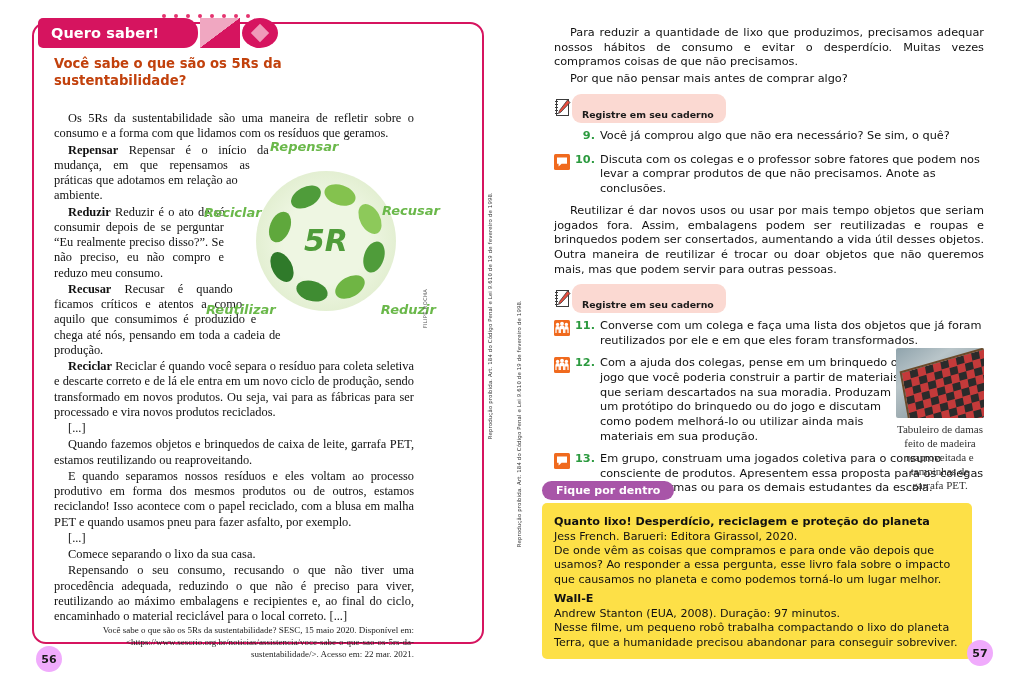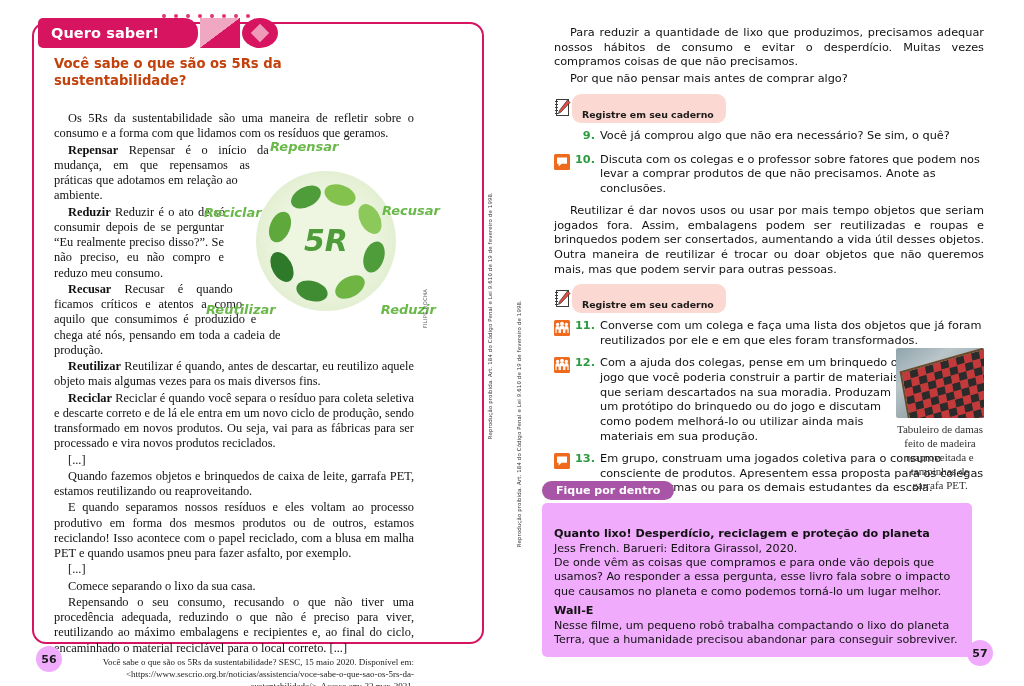--- a/index.html
+++ b/index.html
@@ -175,22 +175,22 @@
     line-height:1.28; color:#333; text-align:center; margin-top:4px;
   }
 
   .fpd-wrap{ position:absolute; left:30px; top:480px; width:430px; }
   .fpd-tab{
     display:inline-block; background:#a855a8; color:#fff;
     font-family:"DejaVu Sans", sans-serif; font-weight:bold; font-size:11px;
     padding:3px 14px; border-radius:11px;
   }
   .fpd-body{
-    background:#f0abfc; border-radius:5px;
-    padding:24px 12px 9px 12px; margin-top:3px;
+    background:#fde047; border-radius:5px;
+    padding:12px 12px 9px 12px; margin-top:3px;
   }
   .fpd-title{
     font-family:"DejaVu Sans", sans-serif; font-weight:bold;
     font-size:11.2px; color:#111; line-height:1.3;
   }
   .fpd-line{
     font-family:"DejaVu Sans", sans-serif; font-size:11.1px;
     color:#111; line-height:1.3;
   }
   .fpd-desc{
@@ -267,21 +267,20 @@
       <span class="r-label" style="right:-26px; top:58px;">Recusar</span>
       <span class="r-label" style="right:-22px; bottom:18px;">Reduzir</span>
       <span class="r-label" style="left:-28px; bottom:18px;">Reutilizar</span>
       <span class="r-label" style="left:-30px; top:60px;">Reciclar</span>
       <span class="illus-credit">FILIPE ROCHA</span>
     </div>
 
     <p class="lp-p"><b>Repensar</b> <span>Repensar é o início da mudança, em que repensamos as práticas que adotamos em relação ao ambiente.</span></p>
     <p class="lp-p"><b>Reduzir</b> <span>Reduzir é o ato de só consumir depois de se perguntar “Eu realmente preciso disso?”. Se não preciso, eu não compro e reduzo meu consumo.</span></p>
     <p class="lp-p"><b>Recusar</b> <span>Recusar é quando ficamos críticos e atentos a como aquilo que consumimos é produzido e chega até nós, pensando em toda a cadeia de produção.</span></p>
-    <p class="lp-p"><b>Reutilizar</b> <span>Reutilizar é quando, antes de descartar, eu reutilizo aquele objeto mais algumas vezes para os mais diversos fins.</span></p>
     <p class="lp-p"><b>Reciclar</b> <span>Reciclar é quando você separa o resíduo para coleta seletiva e descarte correto e de lá ele entra em um novo ciclo de produção, sendo transformado em novos produtos. Ou seja, vai para as fábricas para ser processado e vira novos produtos reciclados.</span></p>
     <p class="lp-p">[...]</p>
     <p class="lp-p">Quando fazemos objetos e brinquedos de caixa de leite, garrafa PET, estamos reutilizando ou reaproveitando.</p>
     <p class="lp-p">E quando separamos nossos resíduos e eles voltam ao processo produtivo em forma dos mesmos produtos ou de outros, estamos reciclando! Isso acontece com o papel reciclado, com a blusa em malha PET e quando usamos pneu para fazer asfalto, por exemplo.</p>
     <p class="lp-p">[...]</p>
     <p class="lp-p">Comece separando o lixo da sua casa.</p>
     <p class="lp-p">Repensando o seu consumo, recusando o que não tiver uma procedência adequada, reduzindo o que não é preciso para viver, reutilizando ao máximo embalagens e recipientes e, ao final do ciclo, encaminhado o material reciclável para o local correto. [...]</p>
 
     <div class="lp-src">Você sabe o que são os 5Rs da sustentabilidade? SESC, 15 maio 2020. Disponível em: &lt;https://www.sescrio.org.br/noticias/assistencia/voce-sabe-o-que-sao-os-5rs-da-sustentabilidade/&gt;. Acesso em: 22 mar. 2021.</div>
   </div>
@@ -395,19 +394,20 @@
     </div>
   </div>
 
   <div class="fpd-wrap">
     <span class="fpd-tab">Fique por dentro</span>
     <div class="fpd-body">
       <div class="fpd-title">Quanto lixo! Desperdício, reciclagem e proteção do planeta</div>
       <div class="fpd-line">Jess French. Barueri: Editora Girassol, 2020.</div>
       <div class="fpd-desc">De onde vêm as coisas que compramos e para onde vão depois que usamos? Ao responder a essa pergunta, esse livro fala sobre o impacto que causamos no planeta e como podemos torná-lo um lugar melhor.</div>
       <div class="fpd-title">Wall-E</div>
+      <div class="fpd-line">Andrew Stanton (EUA, 2008). Duração: 97 minutos.</div>
       <div class="fpd-desc" style="margin-bottom:0;">Nesse filme, um pequeno robô trabalha compactando o lixo do planeta Terra, que a humanidade precisou abandonar para conseguir sobreviver.</div>
     </div>
   </div>
 </div>
 
 <div class="vert-credit-right">Reprodução proibida. Art. 184 do Código Penal e Lei 9.610 de 19 de fevereiro de 1998.</div>
 <div class="pagenum" id="pagenum-right">57</div>
 
 </body></html>

